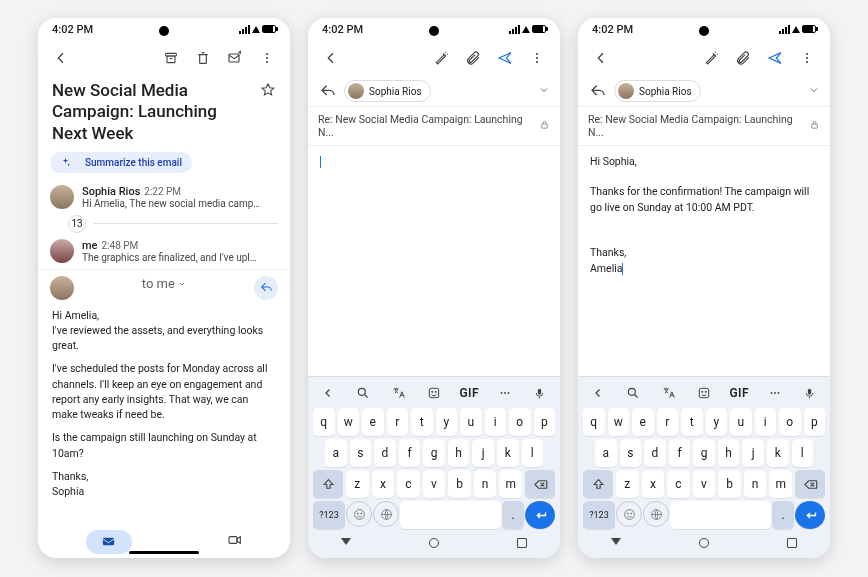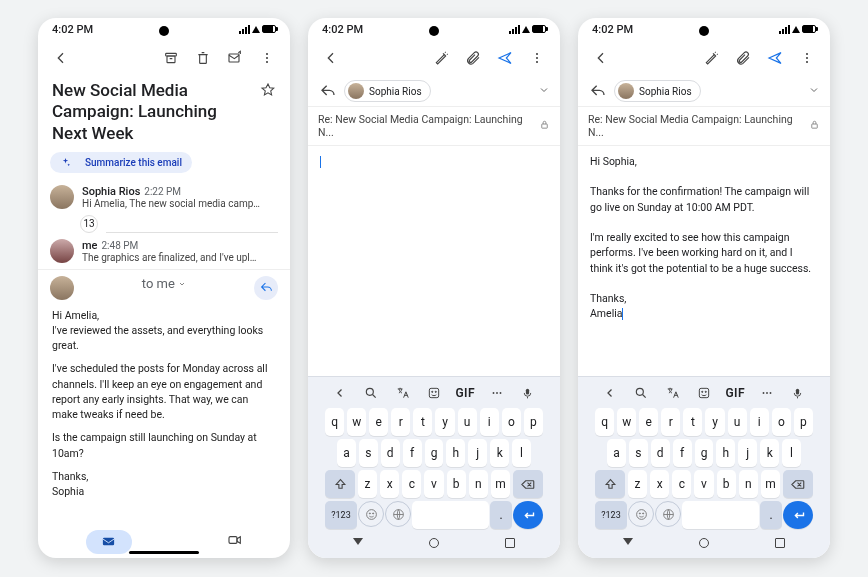--- a/index.html
+++ b/index.html
@@ -69,21 +69,21 @@
 
   .msg-row { display:flex; gap:8px; padding:6px 12px; align-items:flex-start; }
   .avatar { width:24px; height:24px; border-radius:50%; background:#ddd; flex-shrink:0; overflow:hidden; }
   .avatar.a1 { background:linear-gradient(#c7b299,#8a7560); }
   .avatar.a2 { background:linear-gradient(#caa,#744); }
   .msg-meta { font-size:11px; font-weight:500; }
   .msg-meta .time { font-weight:400; color:#5f6368; font-size:10px; margin-left:4px; }
   .msg-snip { font-size:10px; color:#444; white-space:nowrap; overflow:hidden; text-overflow:ellipsis; max-width:180px; }
   .msg-to { font-size:13px; color:#5f6368;text-align:center; }
 
-  .sep-count { display:flex; align-items:flex-end; padding:0 12px;margin-left:12px; }
+  .sep-count { display:flex; align-items:center; padding:0 12px; }
   .sep-line { flex:1; height:1px; background:#e0e0e0; }
   .sep-bubble { font-size:10px; border:1px solid #ddd; background:#fff; border-radius:50%; width:18px; height:18px; display:flex; align-items:center; justify-content:center; margin-left:18px; margin-right:8px; }
 
   .reply-float { width:24px; height:24px; border-radius:50%; background:#e7ecf9; display:flex; align-items:center; justify-content:center; margin-left:auto; }
   .body-text { padding:2px 14px; font-size:10.5px; line-height:1.45; color:#222; }
   .body-text p { margin-bottom:8px; }
 
   .bottom-nav { margin-top:auto; display:flex; align-items:center; justify-content:space-around; height:34px; border-top:1px solid transparent; }
   .nav-pill { width:46px; height:24px; background:#d3e3fd; border-radius:12px; display:flex; align-items:center; justify-content:center; }
   .home-bar { position:absolute; bottom:4px; left:50%; transform:translateX(-50%); width:70px; height:3px; background:#000; border-radius:2px; }
@@ -92,21 +92,21 @@
   .compose-to { display:flex; align-items:center; gap:6px; padding:4px 10px; border-bottom:1px solid #eee; }
   .chip { display:inline-flex; align-items:center; gap:5px; border:1px solid #dadce0; border-radius:12px; padding:2px 8px 2px 3px; font-size:10px; }
   .chip .avatar { width:16px; height:16px; }
   .chev { margin-left:auto; }
   .subject-row { display:flex; align-items:center; padding:6px 10px; font-size:10.5px; color:#444; border-bottom:1px solid #eee; }
   .lock { margin-left:auto; color:#888; }
   .compose-body { flex:1; padding:8px 12px; font-size:10.5px; line-height:1.45; }
   .cursor { display:inline-block; width:1px; height:12px; background:#1a73e8; vertical-align:middle; }
 
   
-  .kbd { background:#eef1f7; border-top:1px solid #d9dde5; display:flex; flex-direction:column; padding:3px 15px 0; }
+  .kbd { background:#eef1f7; border-top:1px solid #d9dde5; display:flex; flex-direction:column; padding:3px 3px 0; }
   .kbd-toolbar { display:flex; align-items:center; justify-content:space-between; padding:2px 6px 4px; }
   .kbd-toolbar .holder { width:22px; height:22px; display:flex; align-items:center; justify-content:center; font-size:12px; font-weight:600; }
   .gif { font-size:9px; font-weight:700; letter-spacing:.5px; }
   .kbd-row { display:flex; gap:3px; padding:0 2px 3px; }
   .key { flex:1; height:28px; background:#fff; border-radius:5px; display:flex; align-items:center; justify-content:center; font-size:12px; box-shadow:0 1px 0 rgba(0,0,0,.08); }
   .kbd-row.offset { padding-left:14px; padding-right:14px; }
   .key.shift, .key.bksp { flex:0 0 30px; background:#cfd8e8; }
   .kbd-bottom { display:flex; gap:1px; padding:0 2px 3px; }
   .kbd-bottom .key { height:28px; }
   .key.num { flex:0 0 32px; background:#cfd8e8; font-size:9px; }
@@ -512,21 +512,21 @@
     <span>Re: New Social Media Campaign: Launching N...</span>
     <span class="lock"><svg width="11" height="11" viewBox="0 0 24 24" fill="none" stroke="#888" stroke-width="2">
           <rect x="6" y="11" width="12" height="9" rx="1"></rect>
           <path d="M9 11V8a3 3 0 016 0v3"></path>
         </svg></span>
   </div>
 
   <div class="compose-body">
     <p>Hi Sophia,</p><br>
     <p>Thanks for the confirmation! The campaign will go live on Sunday at 10:00 AM PDT.</p><br>
-    <p>I'm really excited to see how this campaign performs. I've been working hard on it, and I think it's got the potential to be a huge success.</p><br>
+    <br>
     <p><span>Thanks,</span><br><span>Amelia</span><span class="cursor"></span></p>
   </div>
 
   <div class="kbd">
     <div class="kbd-toolbar">
       <div class="holder">
           <svg width="12" height="12" viewBox="0 0 24 24" fill="none" stroke="#444" stroke-width="2.5">
             <path d="M15 5l-7 7 7 7"></path>
           </svg>
         </div>

